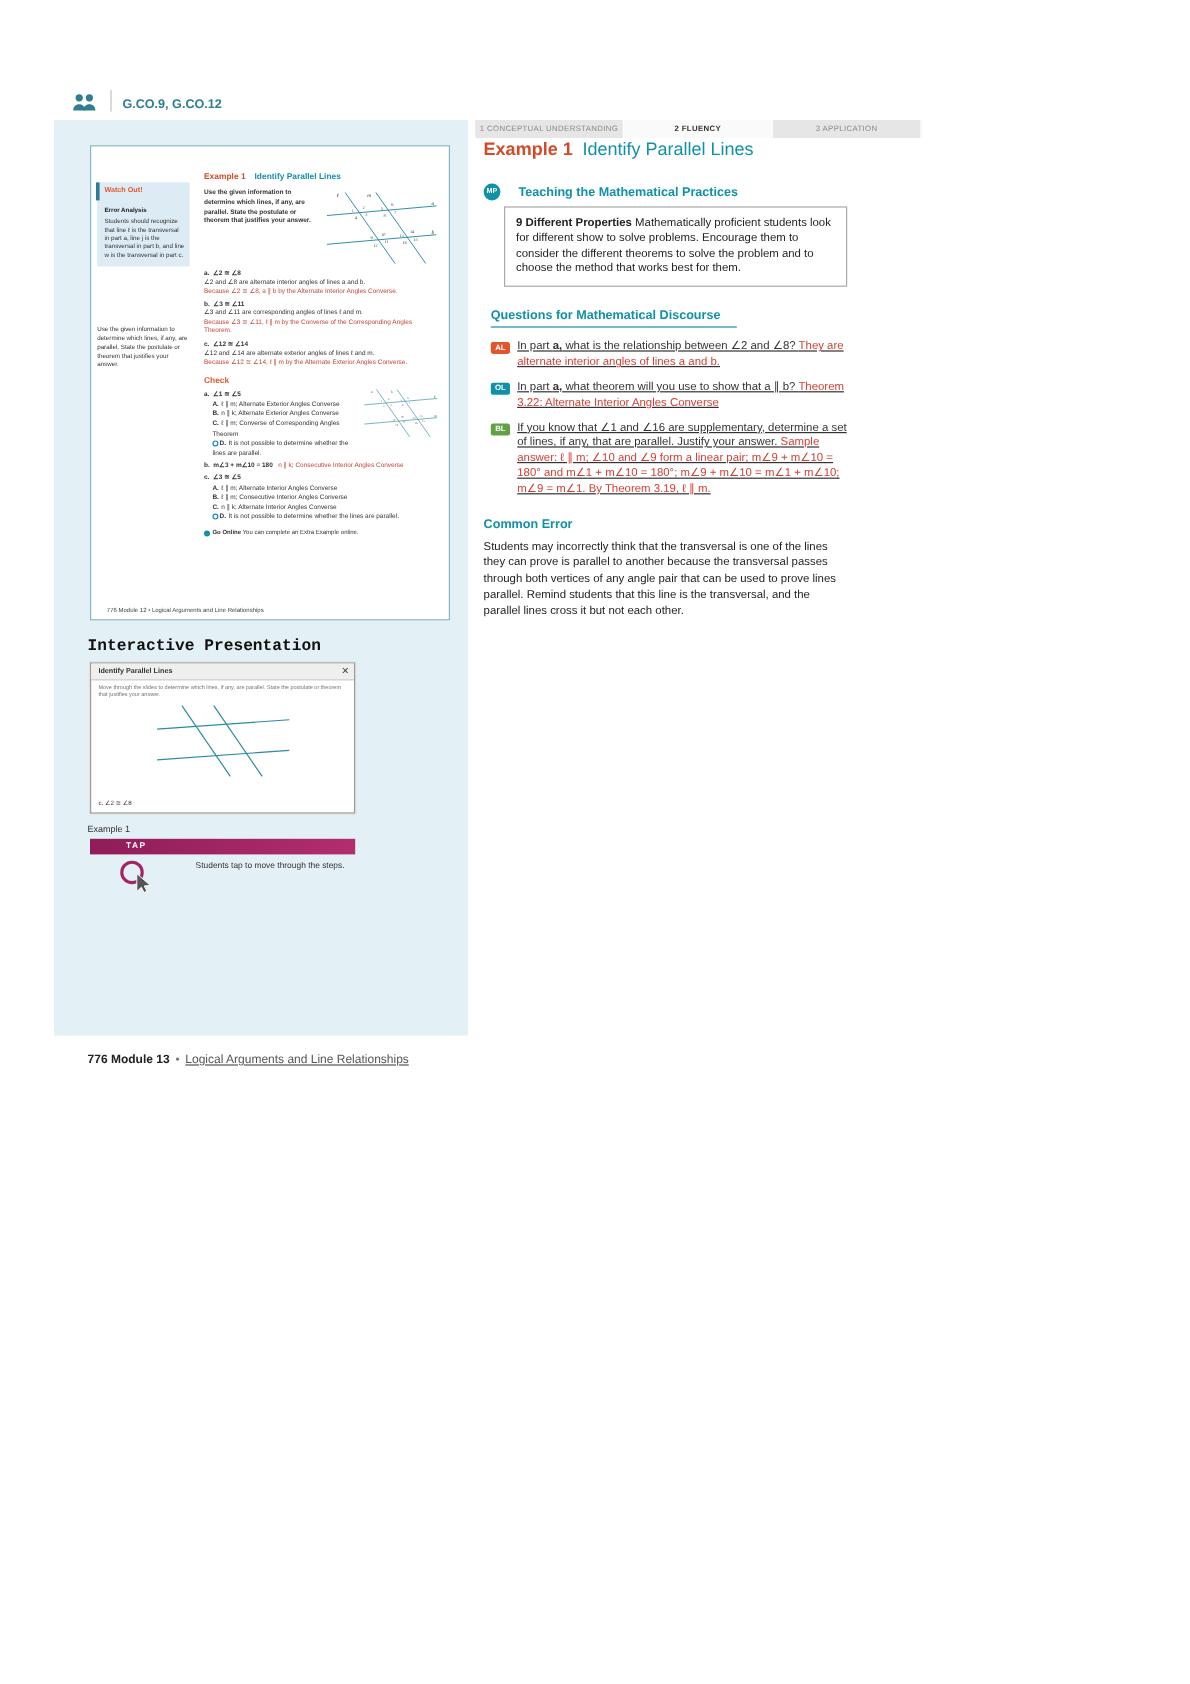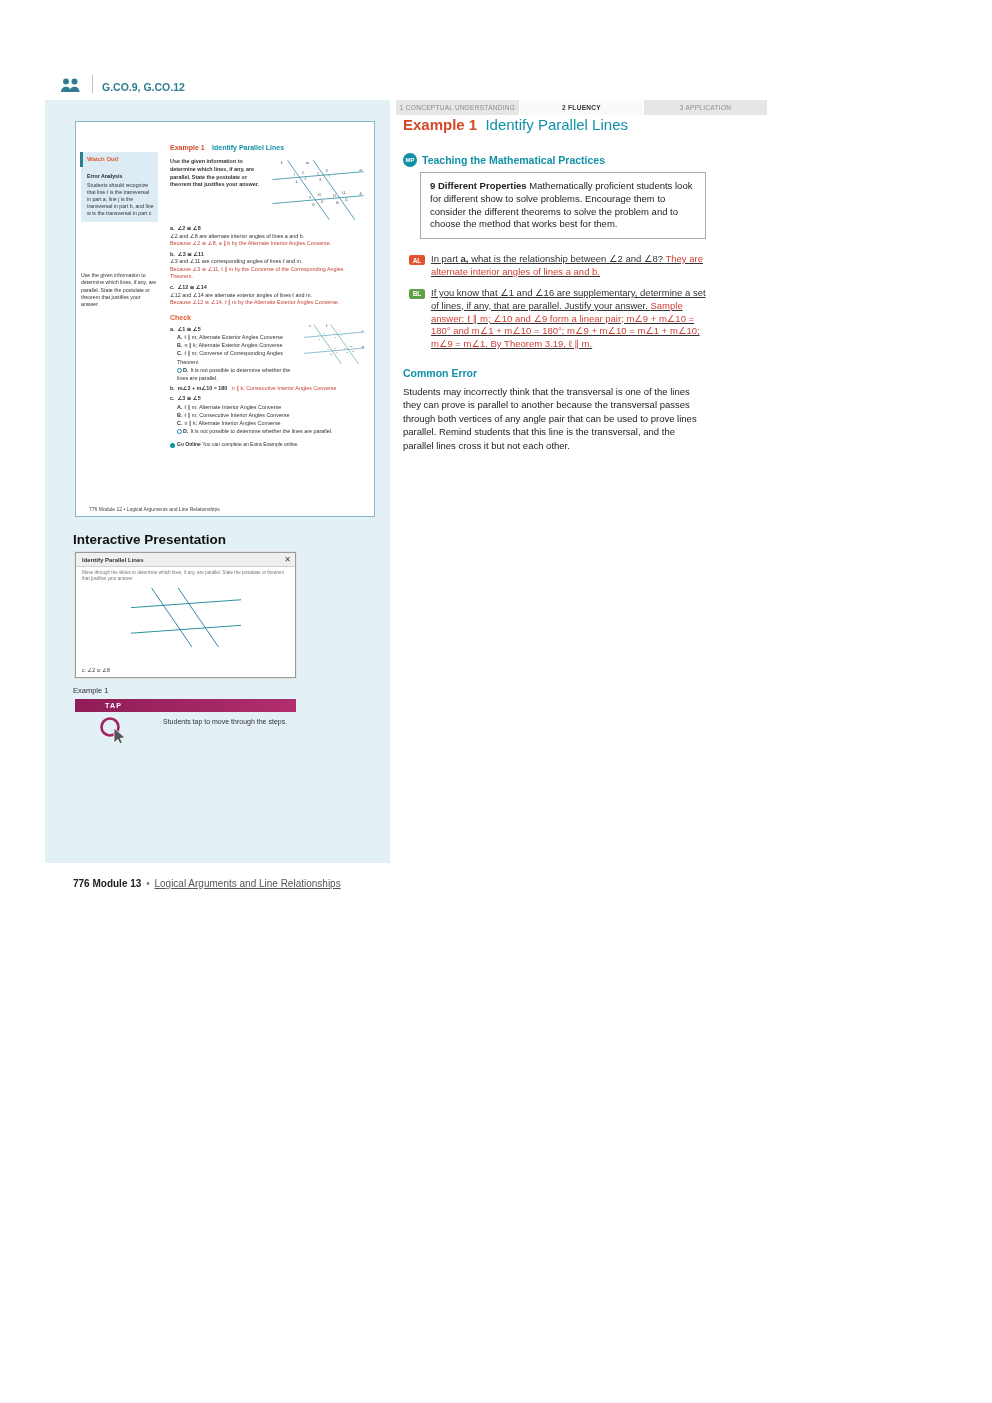--- a/index.html
+++ b/index.html
@@ -58,21 +58,21 @@
   .sp-opt b { margin-right:2px; }
   .sp-ans { color:#c4453a; margin-left:3px; }
   .ring { display:inline-block; width:5px; height:5px; border:1px solid #1191a8; border-radius:50%;
           margin-right:1px; vertical-align:-1px; }
   .go-online { margin-top:6px; font-size:5px; color:#333; }
   .go-dot { display:inline-block; width:5px; height:5px; border-radius:50%; background:#1191a8;
             margin-right:2px; vertical-align:middle; }
   .sp-footer { position:absolute; bottom:4px; left:13px; font-size:5px; color:#444; }
 
   
-  .i-heading { left:73px; top:532px; font-family:Liberation Sans, sans-serif; font-weight:bold;
+  .i-heading { left:73px; top:532px; font-family:Liberation Mono, monospace; font-weight:bold;
                font-size:13.5px; color:#111; }
   .iwin { left:75px; top:552px; width:221px; height:126px; background:#fff;
           border:1px solid #9a9a9a; box-shadow:0 0 0 1px #e3e3e3; }
   .iwin-titlebar { height:14px; background:#efefef; border-bottom:1px solid #cfcfcf;
                    display:flex; align-items:center; padding:0 4px 0 6px; }
   .iwin-title { font-size:6px; font-weight:bold; color:#333; flex:1; }
   .iwin-close { font-size:8px; color:#444; line-height:1; cursor:default; }
   .iwin-body { position:relative; height:110px; }
   .iwin-instruction { font-size:4.6px; color:#777; padding:3px 6px 0; line-height:1.4; }
   .iwin-diagram { display:block; margin:3px auto 0; width:118px; }
@@ -82,21 +82,21 @@
              background:linear-gradient(90deg,#8f1d57,#b12e6e); color:#fff; font-size:7px;
              font-weight:bold; letter-spacing:1.2px; display:flex; align-items:center; padding-left:30px; }
   .tap-icon { left:97px; top:714px; width:32px; height:32px; }
   .tap-note { left:163px; top:718px; font-size:7px; color:#333; width:140px; }
 
   
   .teacher { left:403px; top:116px; width:303px; }
   .t-head { font-size:15px; margin-bottom:10px; font-weight:bold; }
   .t-ex { color:#d34a27; font-weight:bold; }
   .t-title { color:#1191a8; font-weight:normal; margin-left:4px; }
-  .mp-row { display:flex; align-items:center; gap:5px; margin-bottom:5px;margin-top:20px; }
+  .mp-row { display:flex; align-items:center; gap:15px; margin-bottom:5px;margin-top:20px; }
   .mp-badge { width:14px; height:14px; border-radius:50%; background:#1191a8; color:#fff;
               font-size:6px; font-weight:bold; display:flex; align-items:center; justify-content:center; flex:none; }
   .mp-heading { color:#1191a8; font-weight:bold; font-size:10.5px; }
   .teach-box { margin-left:17px; border:1px solid #aaa; padding:7px 9px; font-size:9.5px;
                line-height:1.35; color:#222; margin-bottom:14px; }
   .disc-head { color:#1191a8; font-weight:bold; font-size:10.5px; border-bottom:1px solid #1191a8;
                display:inline-block; padding:0 14px 3px 0; margin:2px 0 10px 6px; }
   .q-row { display:flex; gap:6px; margin:0 0 8px 6px; }
   .badge { flex:none; width:16px; height:10px; border-radius:2px; color:#fff; font-size:6.5px;
            font-weight:bold; display:flex; align-items:center; justify-content:center; margin-top:2px; }
@@ -313,28 +313,37 @@
 
   <div class="mp-row">
     <span class="mp-badge">MP</span>
     <span class="mp-heading">Teaching the Mathematical Practices</span>
   </div>
 
   <div class="teach-box">
     <b>9 Different Properties</b><span> Mathematically proficient students look for different show to solve problems. Encourage them to consider the different theorems to solve the problem and to choose the method that works best for them.</span>
   </div>
 
+  <div>
+    <span class="disc-head">Questions for Mathematical Discourse</span>
+  </div>
 
   <div class="q-row">
     <span class="badge al">AL</span>
     <span class="q-text">
       <span>In part </span><b>a,</b><span> what is the relationship between ∠2 and ∠8? </span><span class="ans">They are alternate interior angles of lines a and b.</span>
     </span>
   </div>
 
+  <div class="q-row">
+    <span class="badge ol">OL</span>
+    <span class="q-text">
+      <span>In part </span><b>a,</b><span> what theorem will you use to show that a ∥ b? </span><span class="ans">Theorem 3.22: Alternate Interior Angles Converse</span>
+    </span>
+  </div>
 
   <div class="q-row">
     <span class="badge bl">BL</span>
     <span class="q-text">
       <span></span><b></b><span>If you know that ∠1 and ∠16 are supplementary, determine a set of lines, if any, that are parallel. Justify your answer. </span><span class="ans">Sample answer: ℓ ∥ m; ∠10 and ∠9 form a linear pair; m∠9 + m∠10 = 180° and m∠1 + m∠10 = 180°; m∠9 + m∠10 = m∠1 + m∠10; m∠9 = m∠1. By Theorem 3.19, ℓ ∥ m.</span>
     </span>
   </div>
 
   <div class="ce-head">Common Error</div>
   <p class="ce-body">Students may incorrectly think that the transversal is one of the lines they can prove is parallel to another because the transversal passes through both vertices of any angle pair that can be used to prove lines parallel. Remind students that this line is the transversal, and the parallel lines cross it but not each other.</p>

